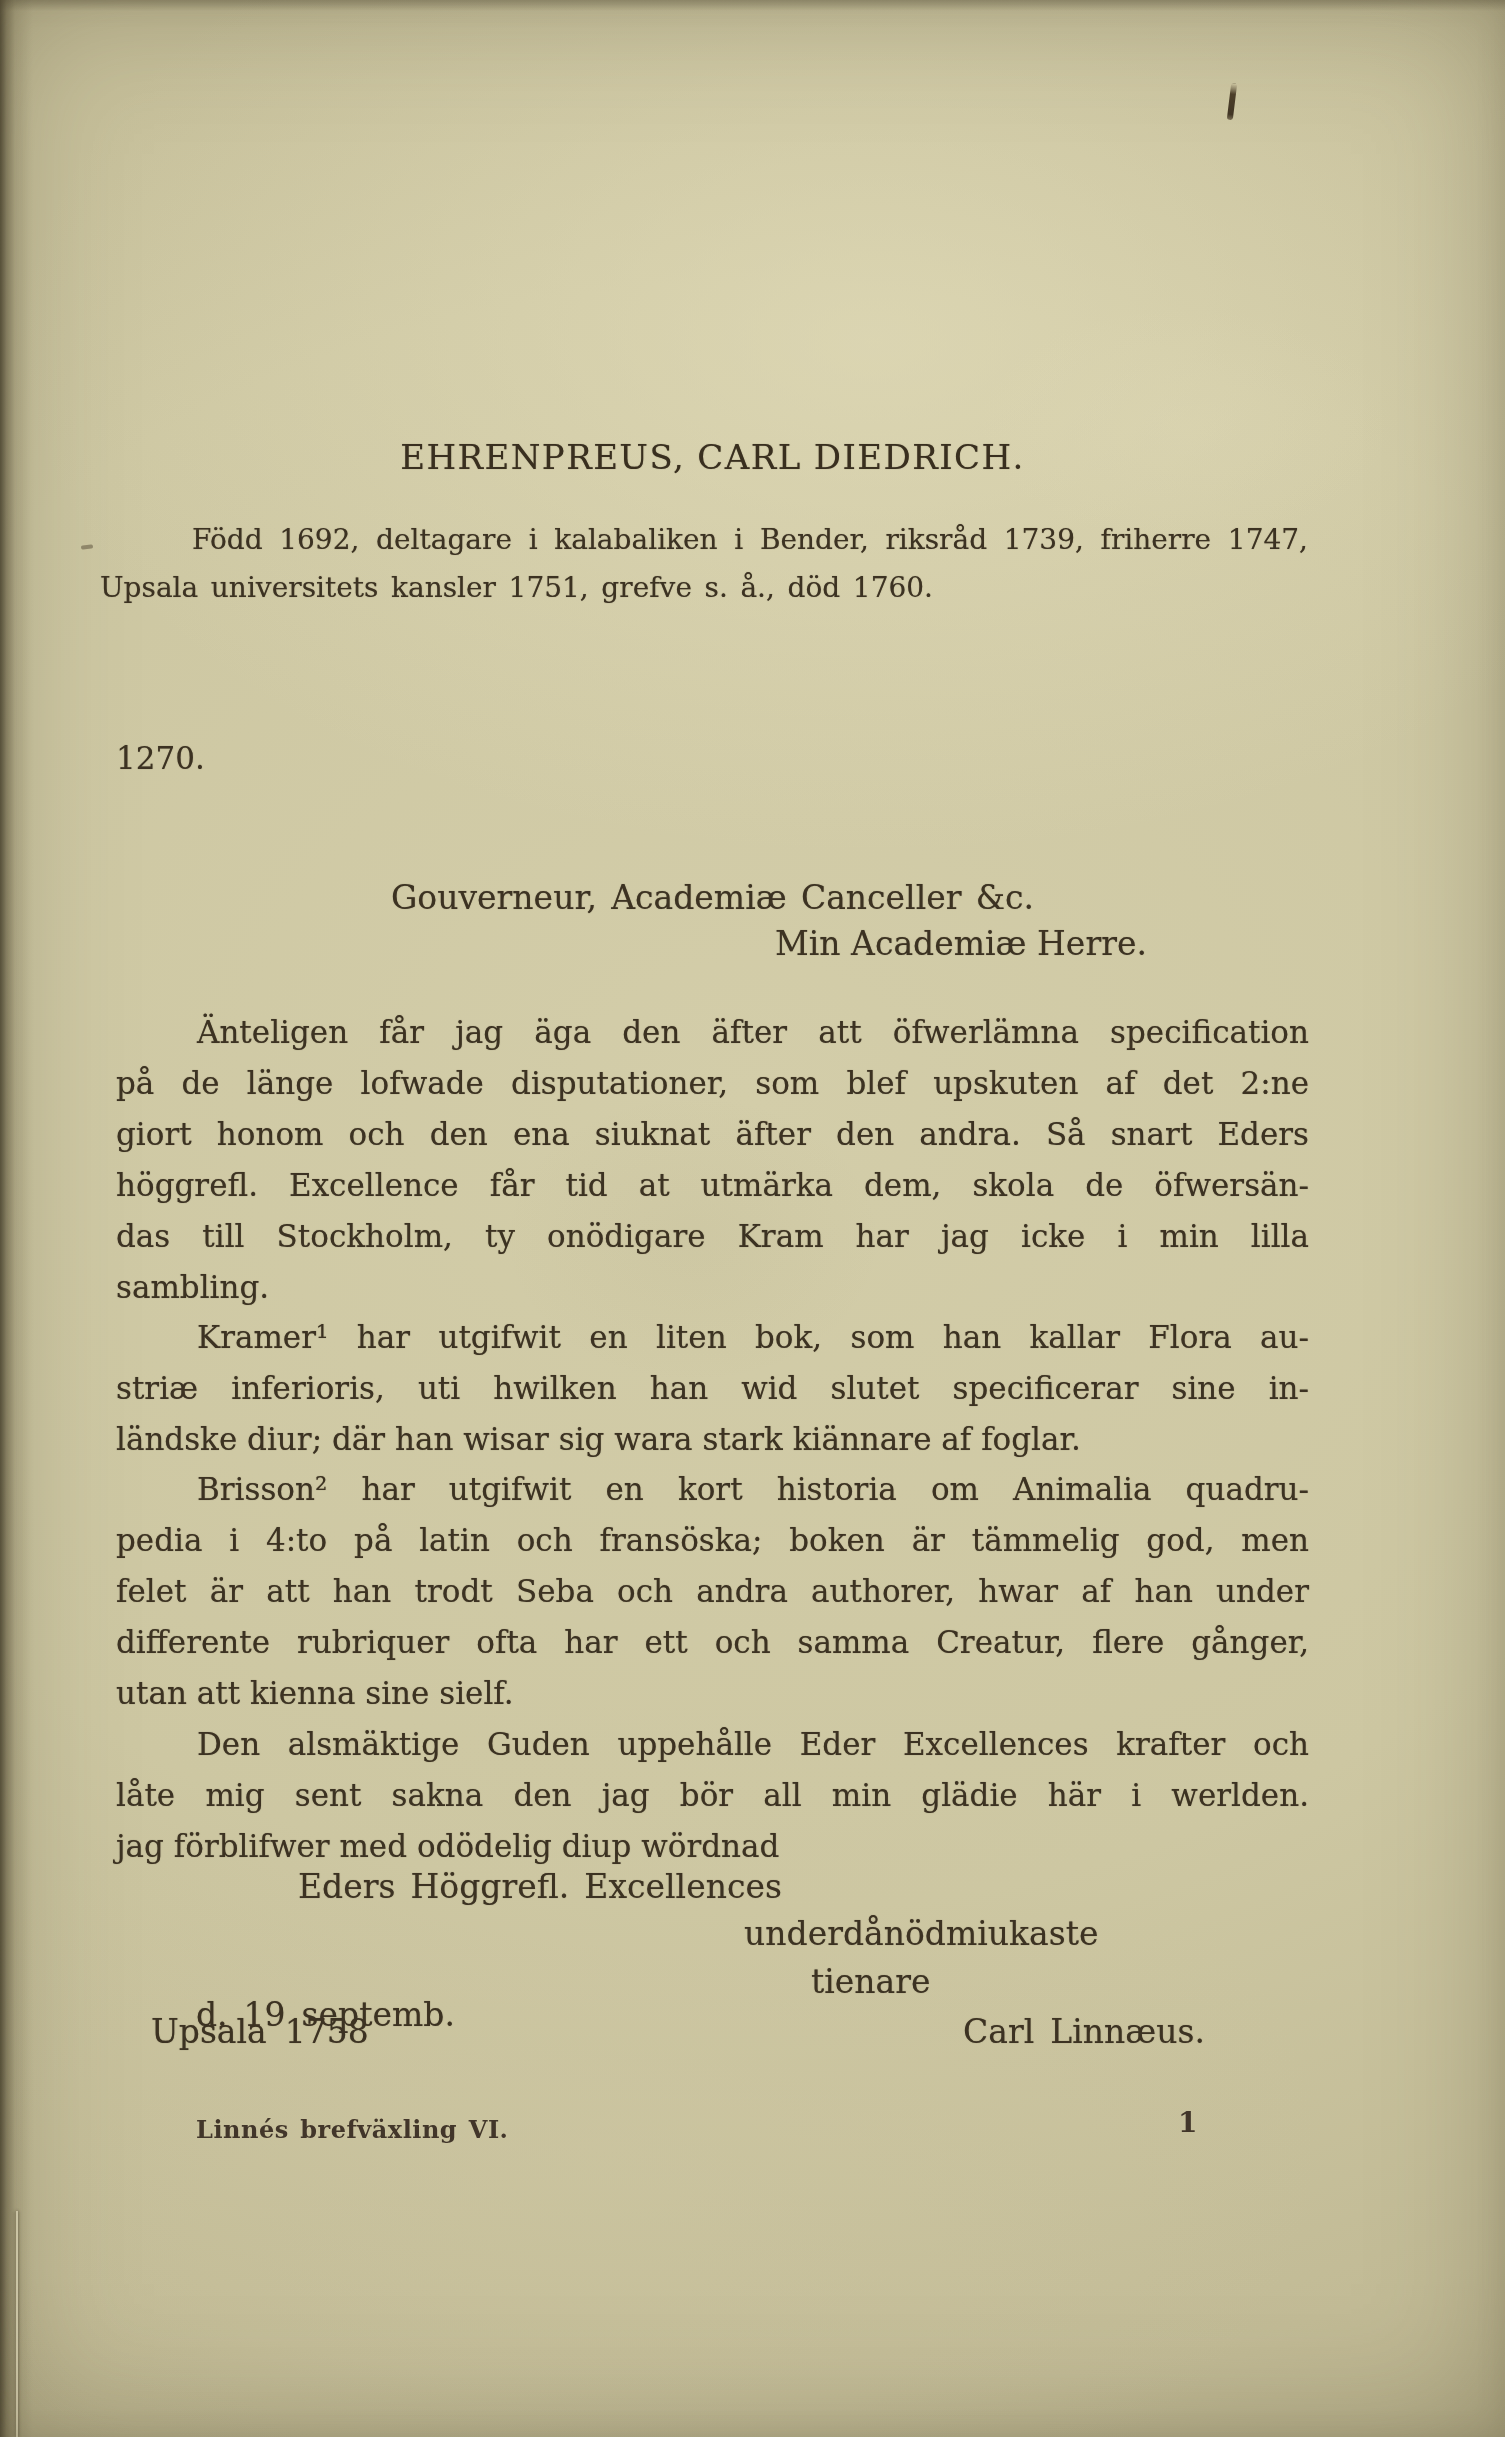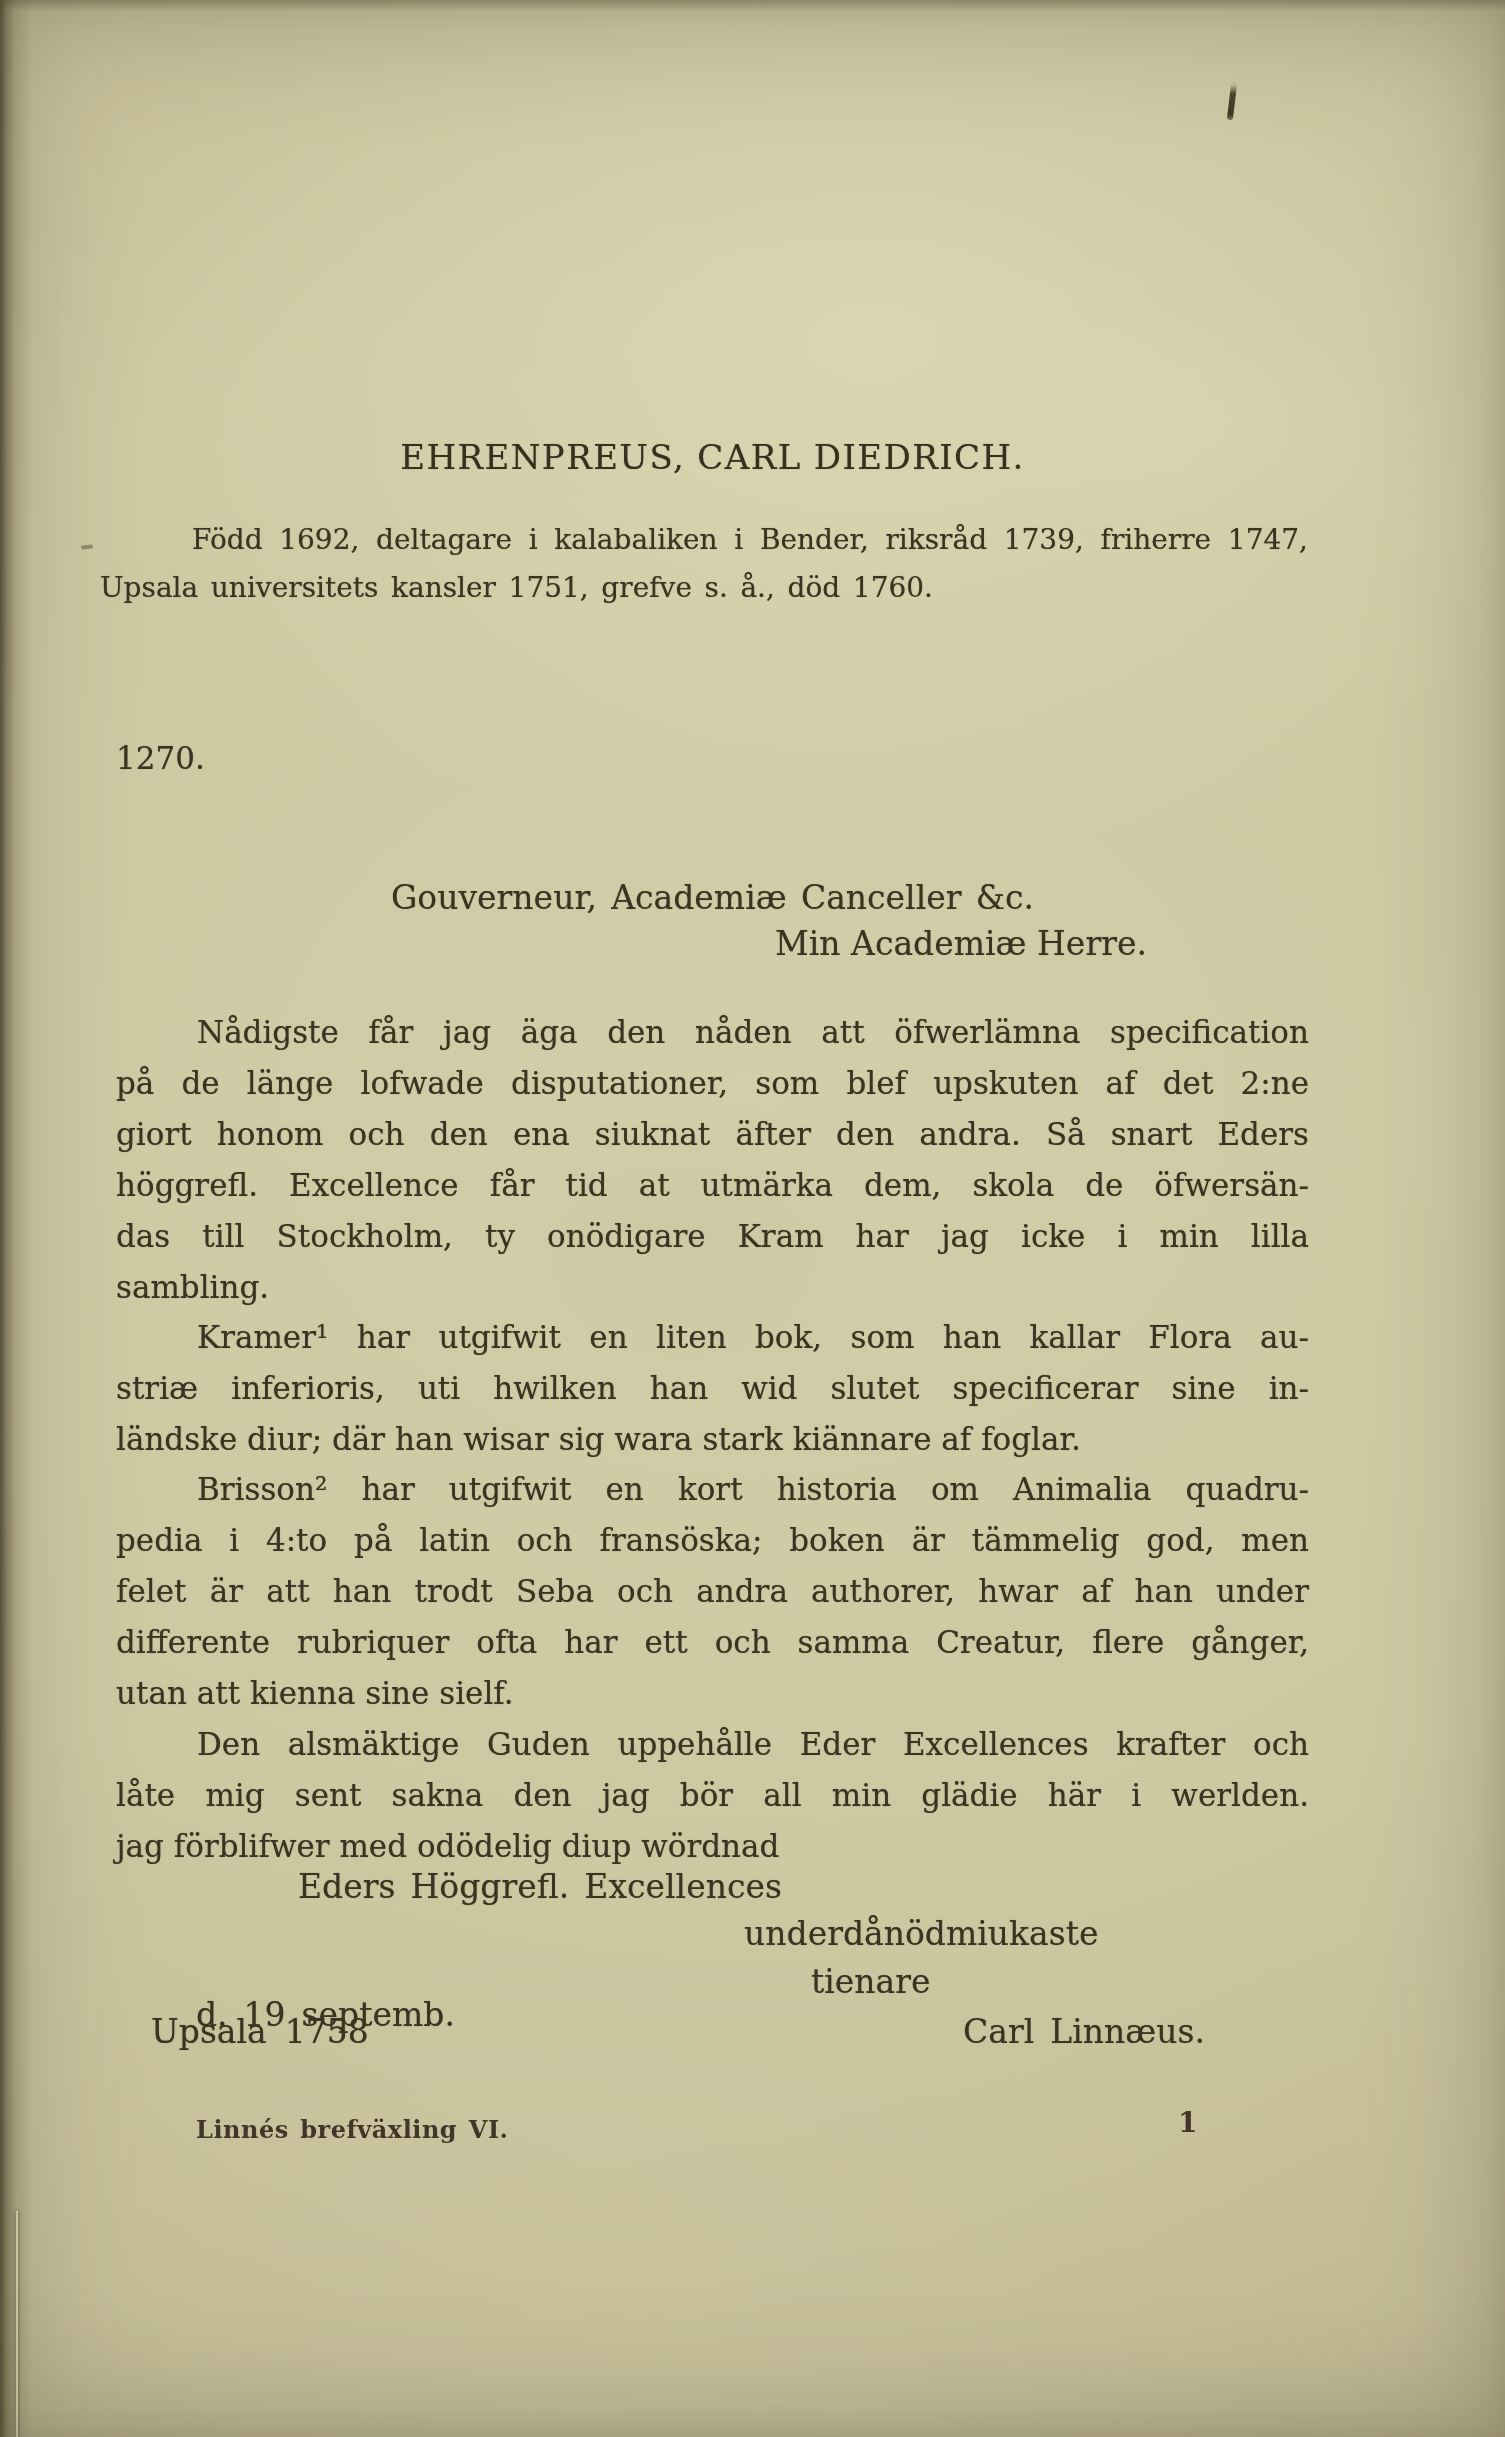--- a/index.html
+++ b/index.html
@@ -133,21 +133,21 @@
     <div class="bline first soft">Född 1692, deltagare i kalabaliken i Bender, riksråd 1739, friherre 1747,</div>
     <div class="bline last soft">Upsala universitets kansler 1751, grefve s. å., död 1760.</div>
   </div>
 
   <div class="txt letter-number soft">1270.</div>
 
   <div class="txt address-2 soft">Gouverneur, Academiæ Canceller &amp;c.</div>
   <div class="txt salutation soft">Min Academiæ Herre.</div>
 
   <div class="para p1">
-    <div class="line first soft">Nådigste får jag äga den nåden att öfwerlämna specification</div>
+    <div class="line first soft">Änteligen får jag äga den äfter att öfwerlämna specification</div>
     <div class="line soft">på de länge lofwade disputationer, som blef upskuten af det 2:ne</div>
     <div class="line soft">giort honom och den ena siuknat äfter den andra. Så snart Eders</div>
     <div class="line soft">höggrefl. Excellence får tid at utmärka dem, skola de öfwersän-</div>
     <div class="line soft">das till Stockholm, ty onödigare Kram har jag icke i min lilla</div>
     <div class="line last soft">sambling.</div>
   </div>
 
   <div class="para p2">
     <div class="line first soft">Kramer¹ har utgifwit en liten bok, som han kallar Flora au-</div>
     <div class="line soft">striæ inferioris, uti hwilken han wid slutet specificerar sine in-</div>

